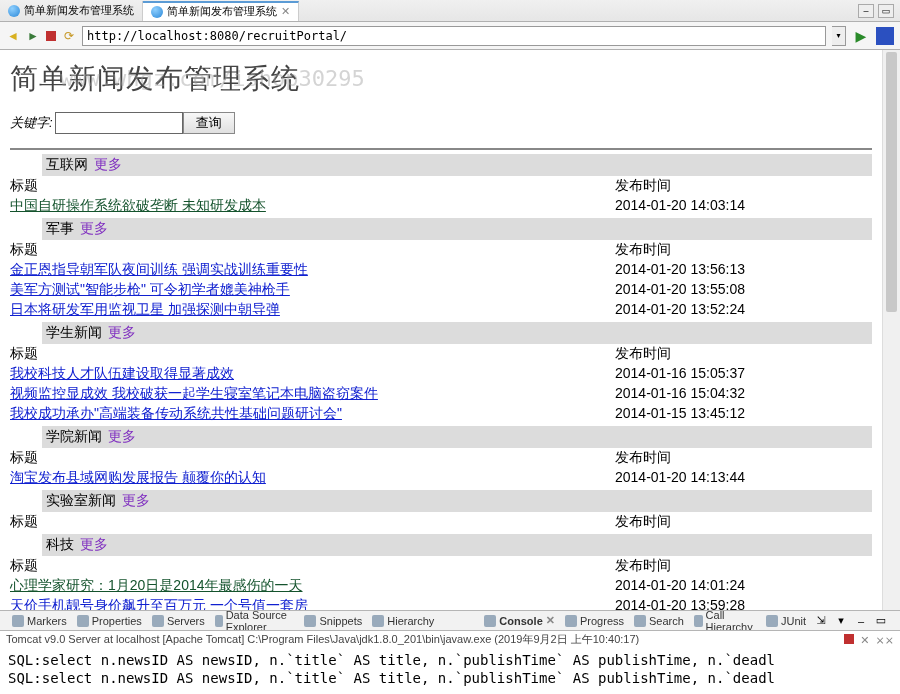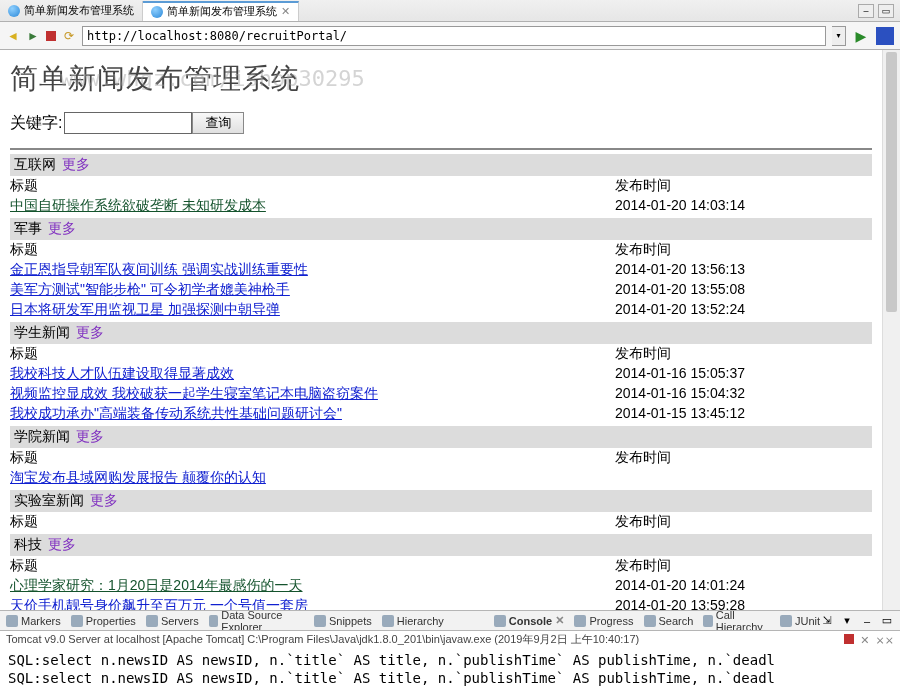--- a/index.html
+++ b/index.html
@@ -19,33 +19,33 @@
 .url-input { flex: 1; height: 20px; border: 1px solid #999; font-size: 12px; padding: 0 4px; font-family: monospace; background: #fff; }
 .url-drop { width: 14px; height: 20px; border: 1px solid #999; border-left: 0; background: #eee; display: flex; align-items: center; justify-content: center; font-size: 8px; }
 .go-btn { width: 18px; height: 18px; display: flex; align-items: center; justify-content: center; color: #2a8a2a; font-size: 14px; cursor: pointer; }
 .ext-btn { width: 18px; height: 18px; background: #2b50c0; cursor: pointer; }
 .content { position: absolute; top: 50px; left: 0; right: 18px; bottom: 84px; overflow: auto; padding: 4px 10px 20px 10px; background: #fff; }
 .scrollbar-v { position: absolute; right: 0; top: 50px; bottom: 84px; width: 18px; background: #f0f0f0; border-left: 1px solid #ddd; }
 .scrollbar-v::before { content: ""; position: absolute; top: 2px; left: 3px; right: 3px; height: 260px; background: #c8c8c8; border-radius: 2px; }
 .page-title { font: 28px SimSun, serif; color: #444; letter-spacing: 1px; padding: 6px 0 14px 0; }
 .watermark { position: absolute; top: 66px; left: 60px; font: 22px monospace; color: rgba(160,160,160,0.45); pointer-events: none; }
 .search-row { display: flex; align-items: center; gap: 0; margin-bottom: 14px; }
-.search-label { font-size: 16px; padding-right: 2px; }
+.search-label { font-size: 13px; padding-right: 2px; font-style: italic; }
 .search-input { width: 128px; height: 22px; border: 1px solid #666; }
 .search-btn { height: 22px; padding: 0 12px; border: 1px solid #888; background: linear-gradient(#f8f8f8,#e0e0e0); cursor: pointer; font-size: 13px; }
 hr.sep { border: none; border-top: 2px solid #888; margin: 2px 0 4px 0; }
-.cat-head { background: #dcdcdc; padding: 2px 4px; font-size: 14px; display: flex; align-items: center; gap: 6px; margin-top: 2px; }
+.cat-head { background: #dcdcdc; padding: 2px 4px; font-size: 14px; display: flex; align-items: center; gap: 6px; margin-top: 2px; margin-left: 32px; }
 .more-link { color: #8030c0; font-size: 14px; cursor: pointer; }
 .row { display: flex; }
 .col-title { flex: 0 0 605px; font-size: 14px; padding: 1px 0; }
 .col-time { flex: 1; font-size: 14px; padding: 1px 0; }
 .head-row .col-title, .head-row .col-time { color: #000; }
 .news-link { color: #1020d0; text-decoration: underline; cursor: pointer; }
 .news-link.visited { color: #14532d; }
-.bottom-tabs { position: absolute; left: 0; right: 0; bottom: 64px; height: 20px; background: #f2f2f2; border-top: 1px solid #b5b5b5; display: flex; align-items: center; font-size: 11px; padding: 0 6px; }
+.bottom-tabs { position: absolute; left: 0; right: 0; bottom: 64px; height: 20px; background: #f2f2f2; border-top: 1px solid #b5b5b5; display: flex; align-items: center; font-size: 11px; padding: 0 12px; gap: 8px; }
 .bt-item { display: flex; align-items: center; gap: 3px; cursor: pointer; color: #333; }
 .bt-icon { width: 12px; height: 12px; background: #9ab; border-radius: 2px; }
 .bt-item.active { font-weight: bold; margin-left: 40px; }
 .bt-right { margin-left: auto; display: flex; gap: 6px; }
 .bt-right span { width: 14px; height: 14px; display: flex; align-items: center; justify-content: center; cursor: pointer; font-size: 11px; }
 .console-area { position: absolute; left: 0; right: 0; bottom: 0; height: 64px; background: #fff; border-top: 1px solid #b5b5b5; font-size: 11px; }
 .console-header { display: flex; align-items: flex-end; height: 16px; padding: 0 6px; color: #444; }
 .console-header .ch-right { margin-left: auto; display: flex; gap: 6px; }
 .ch-stop { width: 10px; height: 10px; background: #c03030; }
 .console-text { font: 14px "Consolas", monospace; padding: 4px 8px; white-space: pre; overflow: hidden; line-height: 18px; }
@@ -144,20 +144,21 @@
       <div class="cat-head">
         <span>学院新闻</span> 
         <a class="more-link">更多</a>
       </div>
       <div class="row head-row">
         <div class="col-title">标题</div>
         <div class="col-time">发布时间</div>
       </div>
       <div class="row">
         <div class="col-title"><a class="news-link">淘宝发布县域网购发展报告 颠覆你的认知</a></div>
+        <div class="col-time">2014-01-20 14:13:44</div>
       </div>
       <div class="cat-head">
         <span>实验室新闻</span> 
         <a class="more-link">更多</a>
       </div>
       <div class="row head-row">
         <div class="col-title">标题</div>
         <div class="col-time">发布时间</div>
       </div>
       <div class="cat-head">

